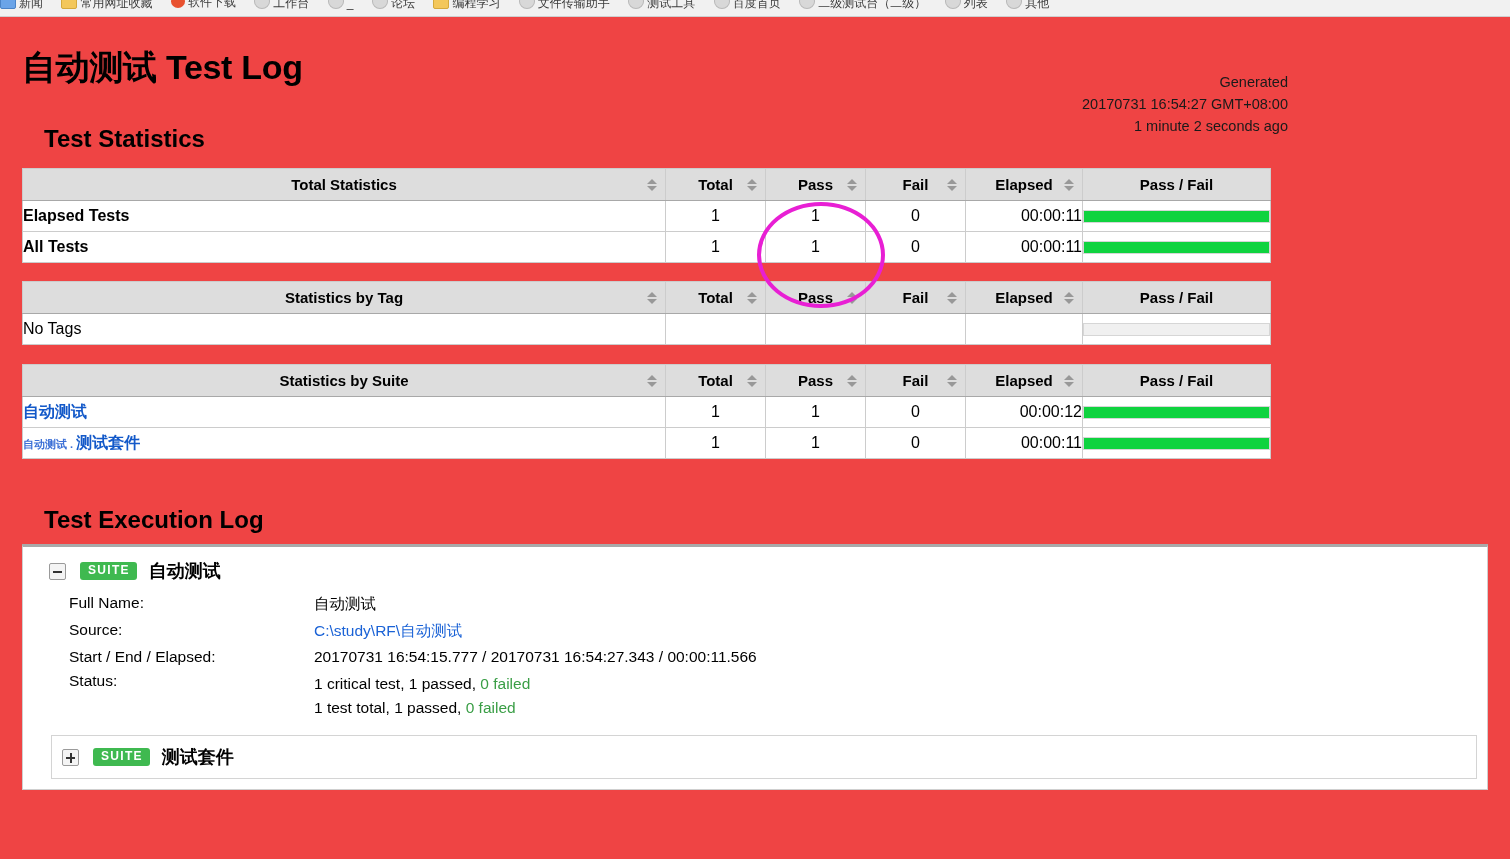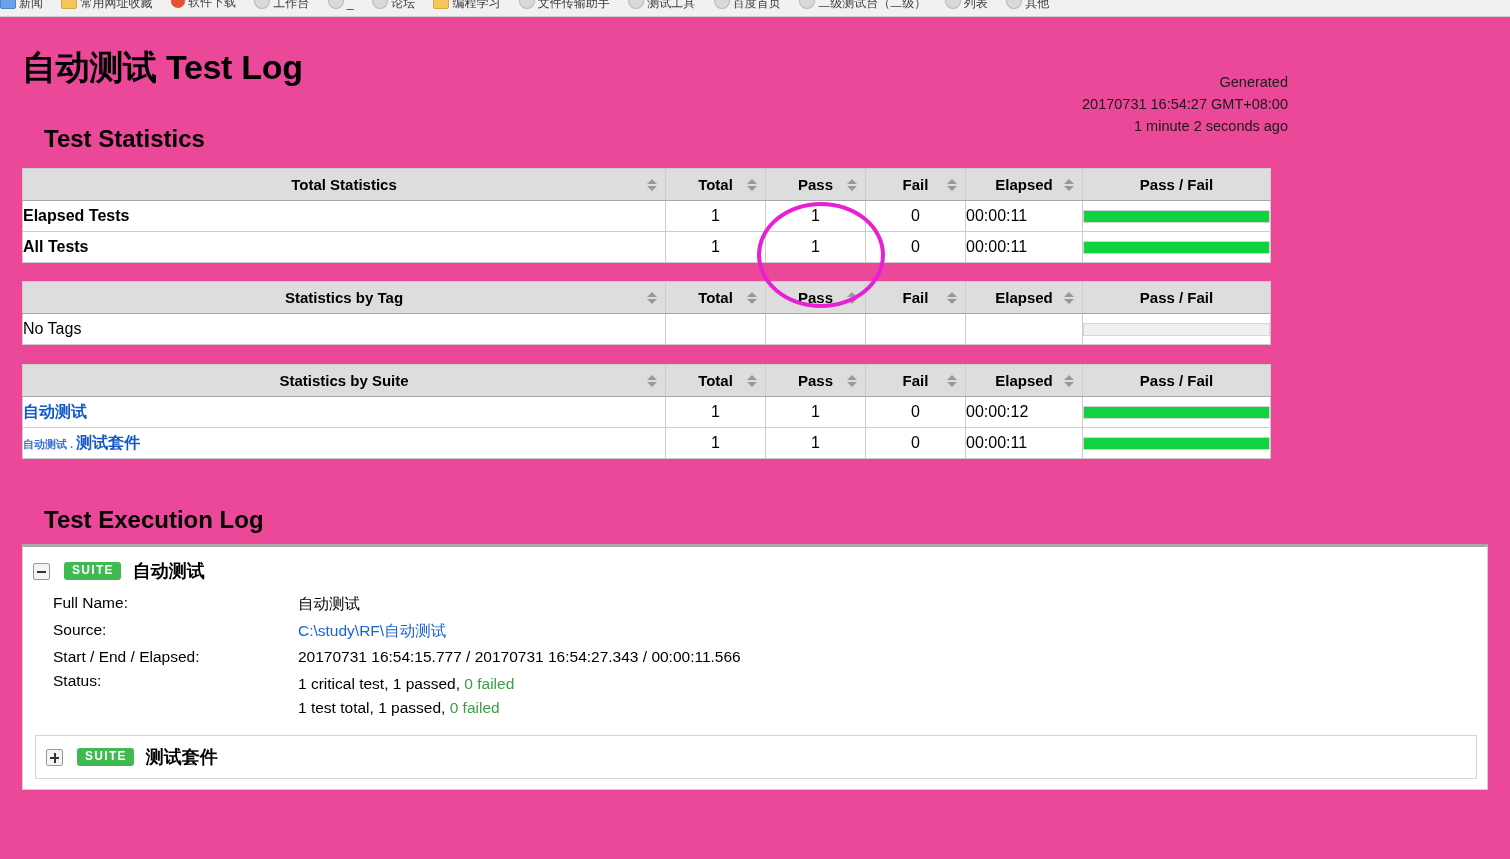--- a/index.html
+++ b/index.html
@@ -38,21 +38,21 @@
   .ico-page   { background: #6aa4e8; border: 1px solid #4a83c7; }
   .ico-red    { background: #e8512f; border-radius: 50% !important; }
   .ico-globe  { background: #d8d8d8; border: 1px solid #b9b9b9; border-radius: 50% !important; }
 
   
   #page {
     position: absolute;
     top: 17px; left: 0;
     width: 1510px;
     height: 842px;
-    background: #ec4899;
+    background: #ef4444;
   }
 
   
   #header { position: relative; height: 82px; }
   #doc-title {
     position: absolute; left: 22px; top: 28px;
     font-size: 34px; font-weight: bold; color: #000;
     letter-spacing: -0.3px;
   }
   #generated {
@@ -114,21 +114,21 @@
   .sort-ico i.down { top: 7px; border-top: 5px solid #8d8d8d; }
 
   col.c-name { width: 643px; }
   col.c-num  { width: 100px; }
   col.c-elap { width: 117px; }
   col.c-bar  { width: 188px; }
 
   td.name  { text-align: left;   padding-left: 6px; font-size: 16px; }
   td.name.bold { font-weight: bold; }
   td.num   { text-align: center; font-size: 16px; color: #000; }
-  td.elap  { text-align: left; font-size: 16px; color: #000; }
+  td.elap  { text-align: right; font-size: 16px; color: #000; }
   td.bar   { padding: 0 6px; }
 
   .barbox {
     height: 13px;
     width: 100%;
     background: #eee;
     border: 1px solid #d6d6d6;
     box-sizing: border-box;
     overflow: hidden;
     display: block;
@@ -159,21 +159,21 @@
 
   
   #exec-box {
     position: absolute;
     left: 22px; top: 528px;
     width: 1466px;
     border: 1px solid #cfcfcf;
     border-top: 2px solid #a9a9a9;
     background: #fff;
     box-sizing: border-box;
-    padding: 8px 0 10px 0;
+    padding: 8px 0 10px 16px;
   }
   #exec-top-rule {
     position: absolute; left: 22px; top: 527px;
     width: 1466px; height: 2px; background: #a9a9a9;
   }
   #exec-tick {
     position: absolute; left: 1384px; top: 530px;
     width: 1px; height: 10px; background: #555;
   }
   .suite-head {

